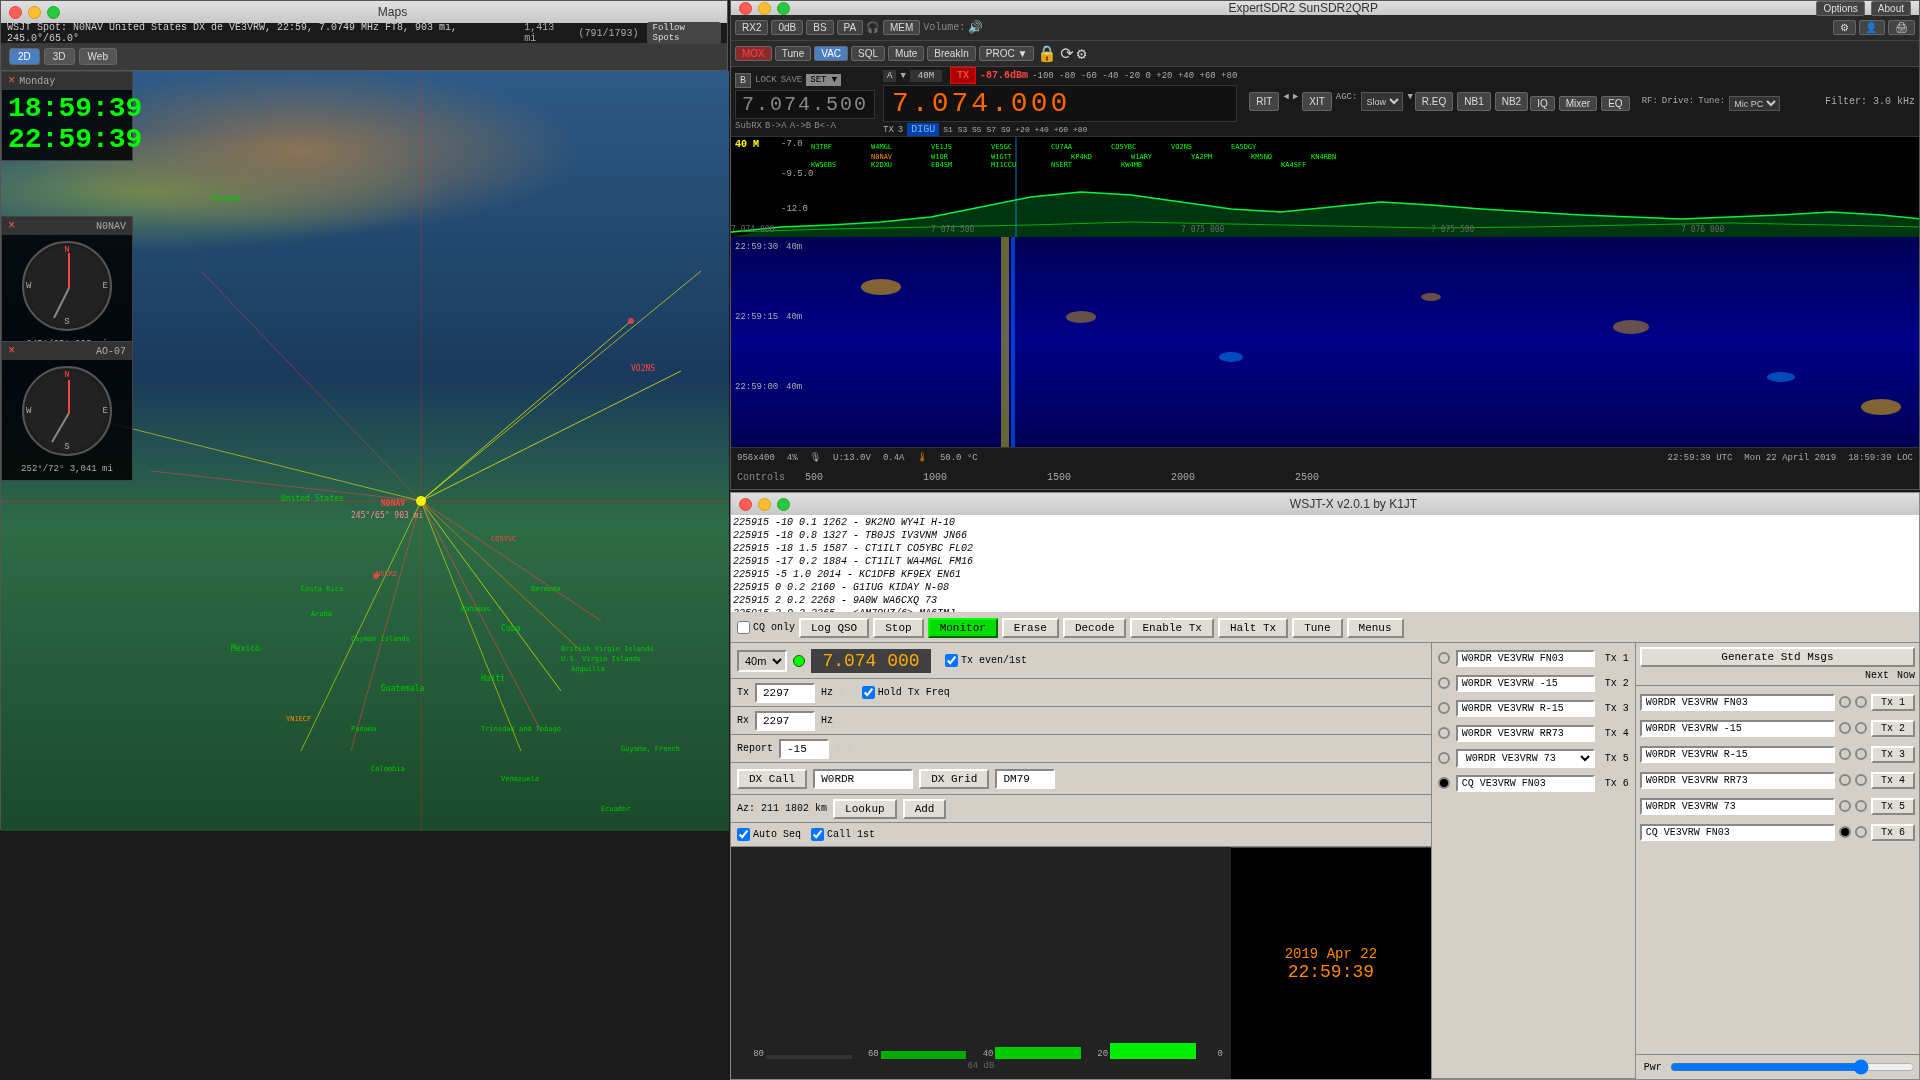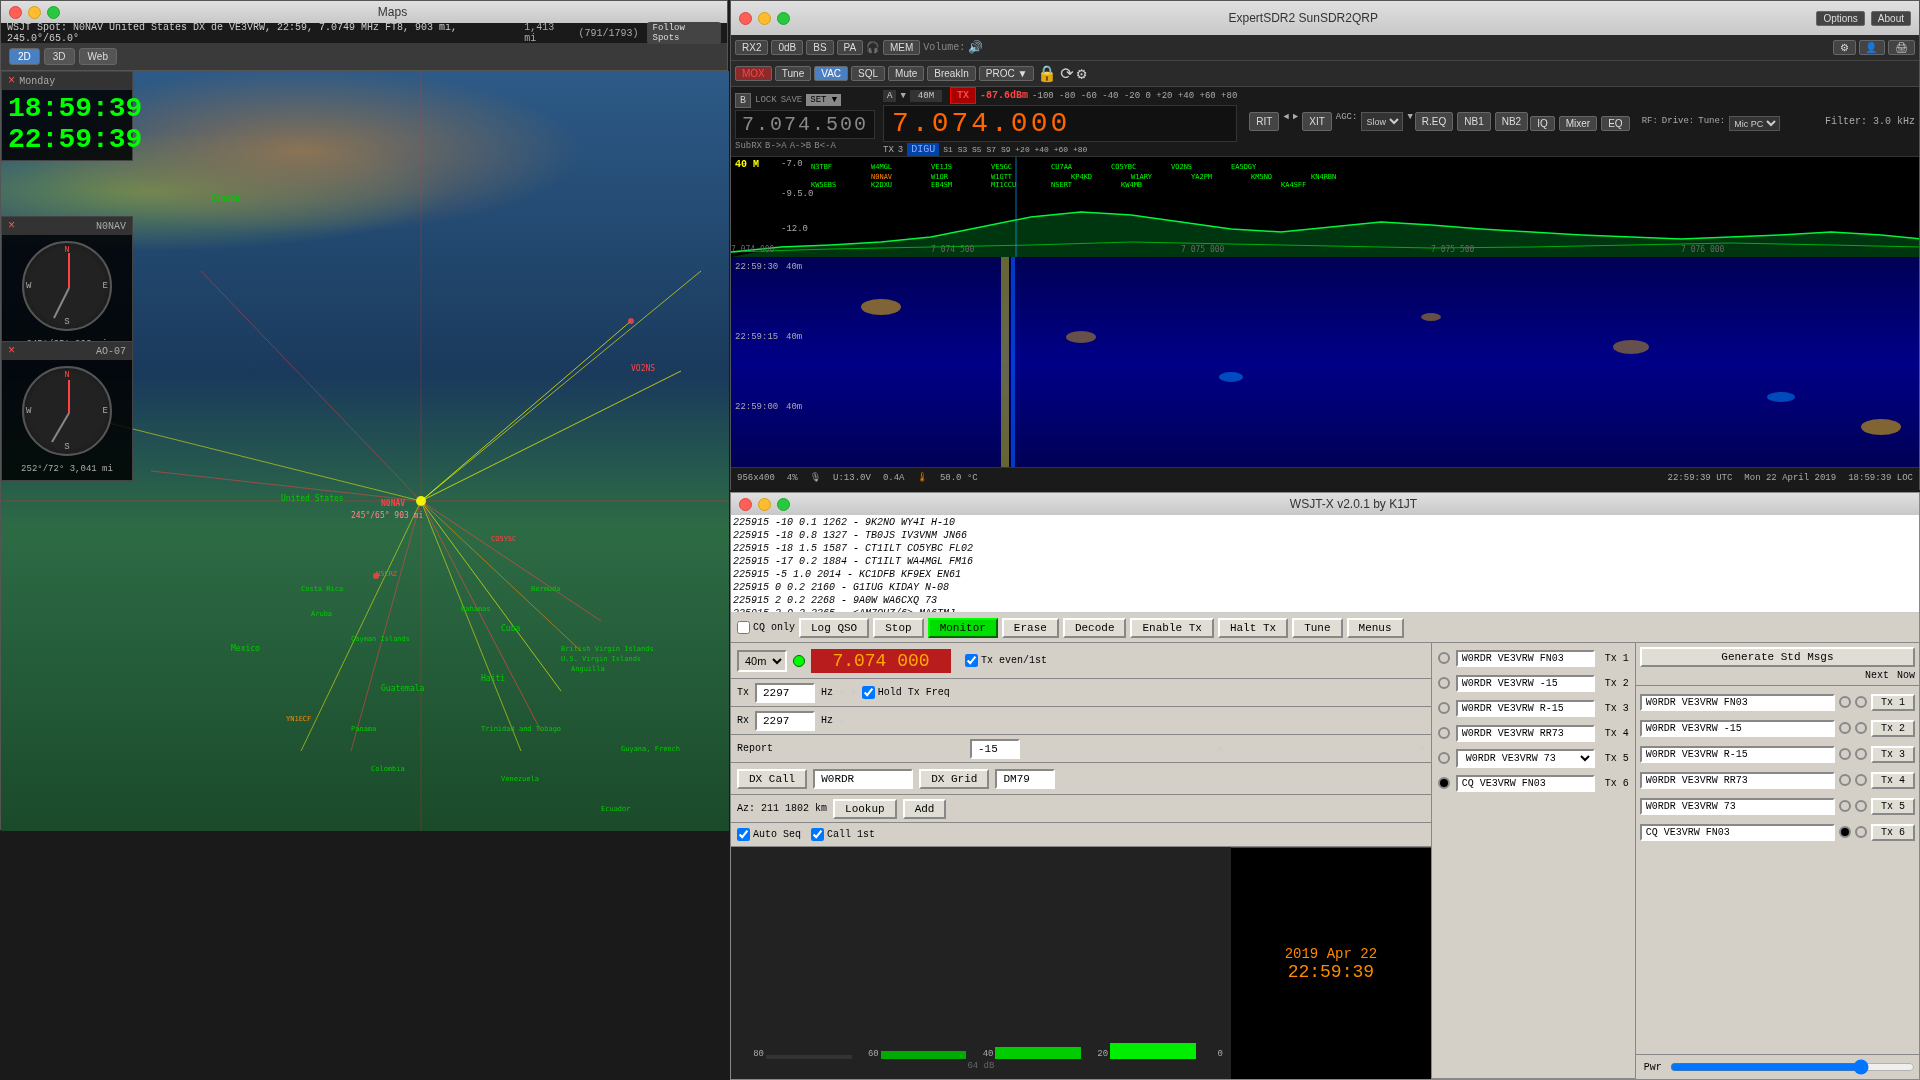--- a/index.html
+++ b/index.html
@@ -171,21 +171,21 @@
       position: absolute;
       left: 730px; top: 0;
       width: 1190px;
       height: 490px;
       background: #1a1a1a;
       border: 1px solid #555;
     }
 
     .sdr-titlebar {
       background: linear-gradient(to bottom, #e0e0e0, #c8c8c8);
-      height: 34px;
+      height: 14px;
       display: flex;
       align-items: center;
       padding: 0 8px;
       gap: 6px;
     }
 
     .sdr-toolbar {
       background: #2a2a2a;
       height: 26px;
       display: flex;
@@ -314,26 +314,26 @@
       background: #d4d0c8;
       height: 36px;
       display: flex;
       align-items: center;
       padding: 0 6px;
       gap: 6px;
       border-bottom: 1px solid #888;
     }
 
     .wsjt-freq-input {
-      background: #b91c1c;
+      background: #404040;
       color: #ffaa00;
       border: none;
       font-size: 18px;
       font-family: 'Courier New', monospace;
-      width: 140px;
+      width: 120px;
       text-align: center;
       padding: 2px;
     }
 
     .wsjt-call-row {
       background: #d4d0c8;
       height: 32px;
       display: flex;
       align-items: center;
       padding: 0 6px;
@@ -931,21 +931,21 @@
         </label>
       </div>
 
       <div style="background:#d4d0c8;height:28px;display:flex;align-items:center;padding:0 6px;gap:6px;border-bottom:1px solid #888;">
         <span style="font-size:10px;color:#000;font-family:'Courier New',monospace;">Rx</span>
         <input class="wsjt-input" value="2297" style="width: 60px;">
         <span style="font-size:10px;color:#000;">Hz</span>
         <span style="font-size:9px;cursor:pointer;">▲</span>
       </div>
 
-      <div style="background:#d4d0c8;height:28px;display:flex;align-items:center;padding:0 6px;gap:6px;border-bottom:1px solid #888;justify-content:space-between;">
+      <div style="background:#d4d0c8;height:28px;display:flex;align-items:center;padding:0 6px;gap:6px;border-bottom:1px solid #888;">
         <span style="font-size:10px;color:#000;font-family:'Courier New',monospace;">Report</span>
         <input class="wsjt-input" value="-15" style="width: 50px;">
         <span style="font-size:9px;cursor:pointer;">▲</span>
         <span style="font-size:9px;cursor:pointer;">▼</span>
       </div>
 
       <div class="wsjt-call-row">
         <button class="wsjt-ctrl-btn">DX Call</button>
         <input class="wsjt-input" style="width: 100px;" value="W0RDR">
         <button class="wsjt-ctrl-btn">DX Grid</button>

